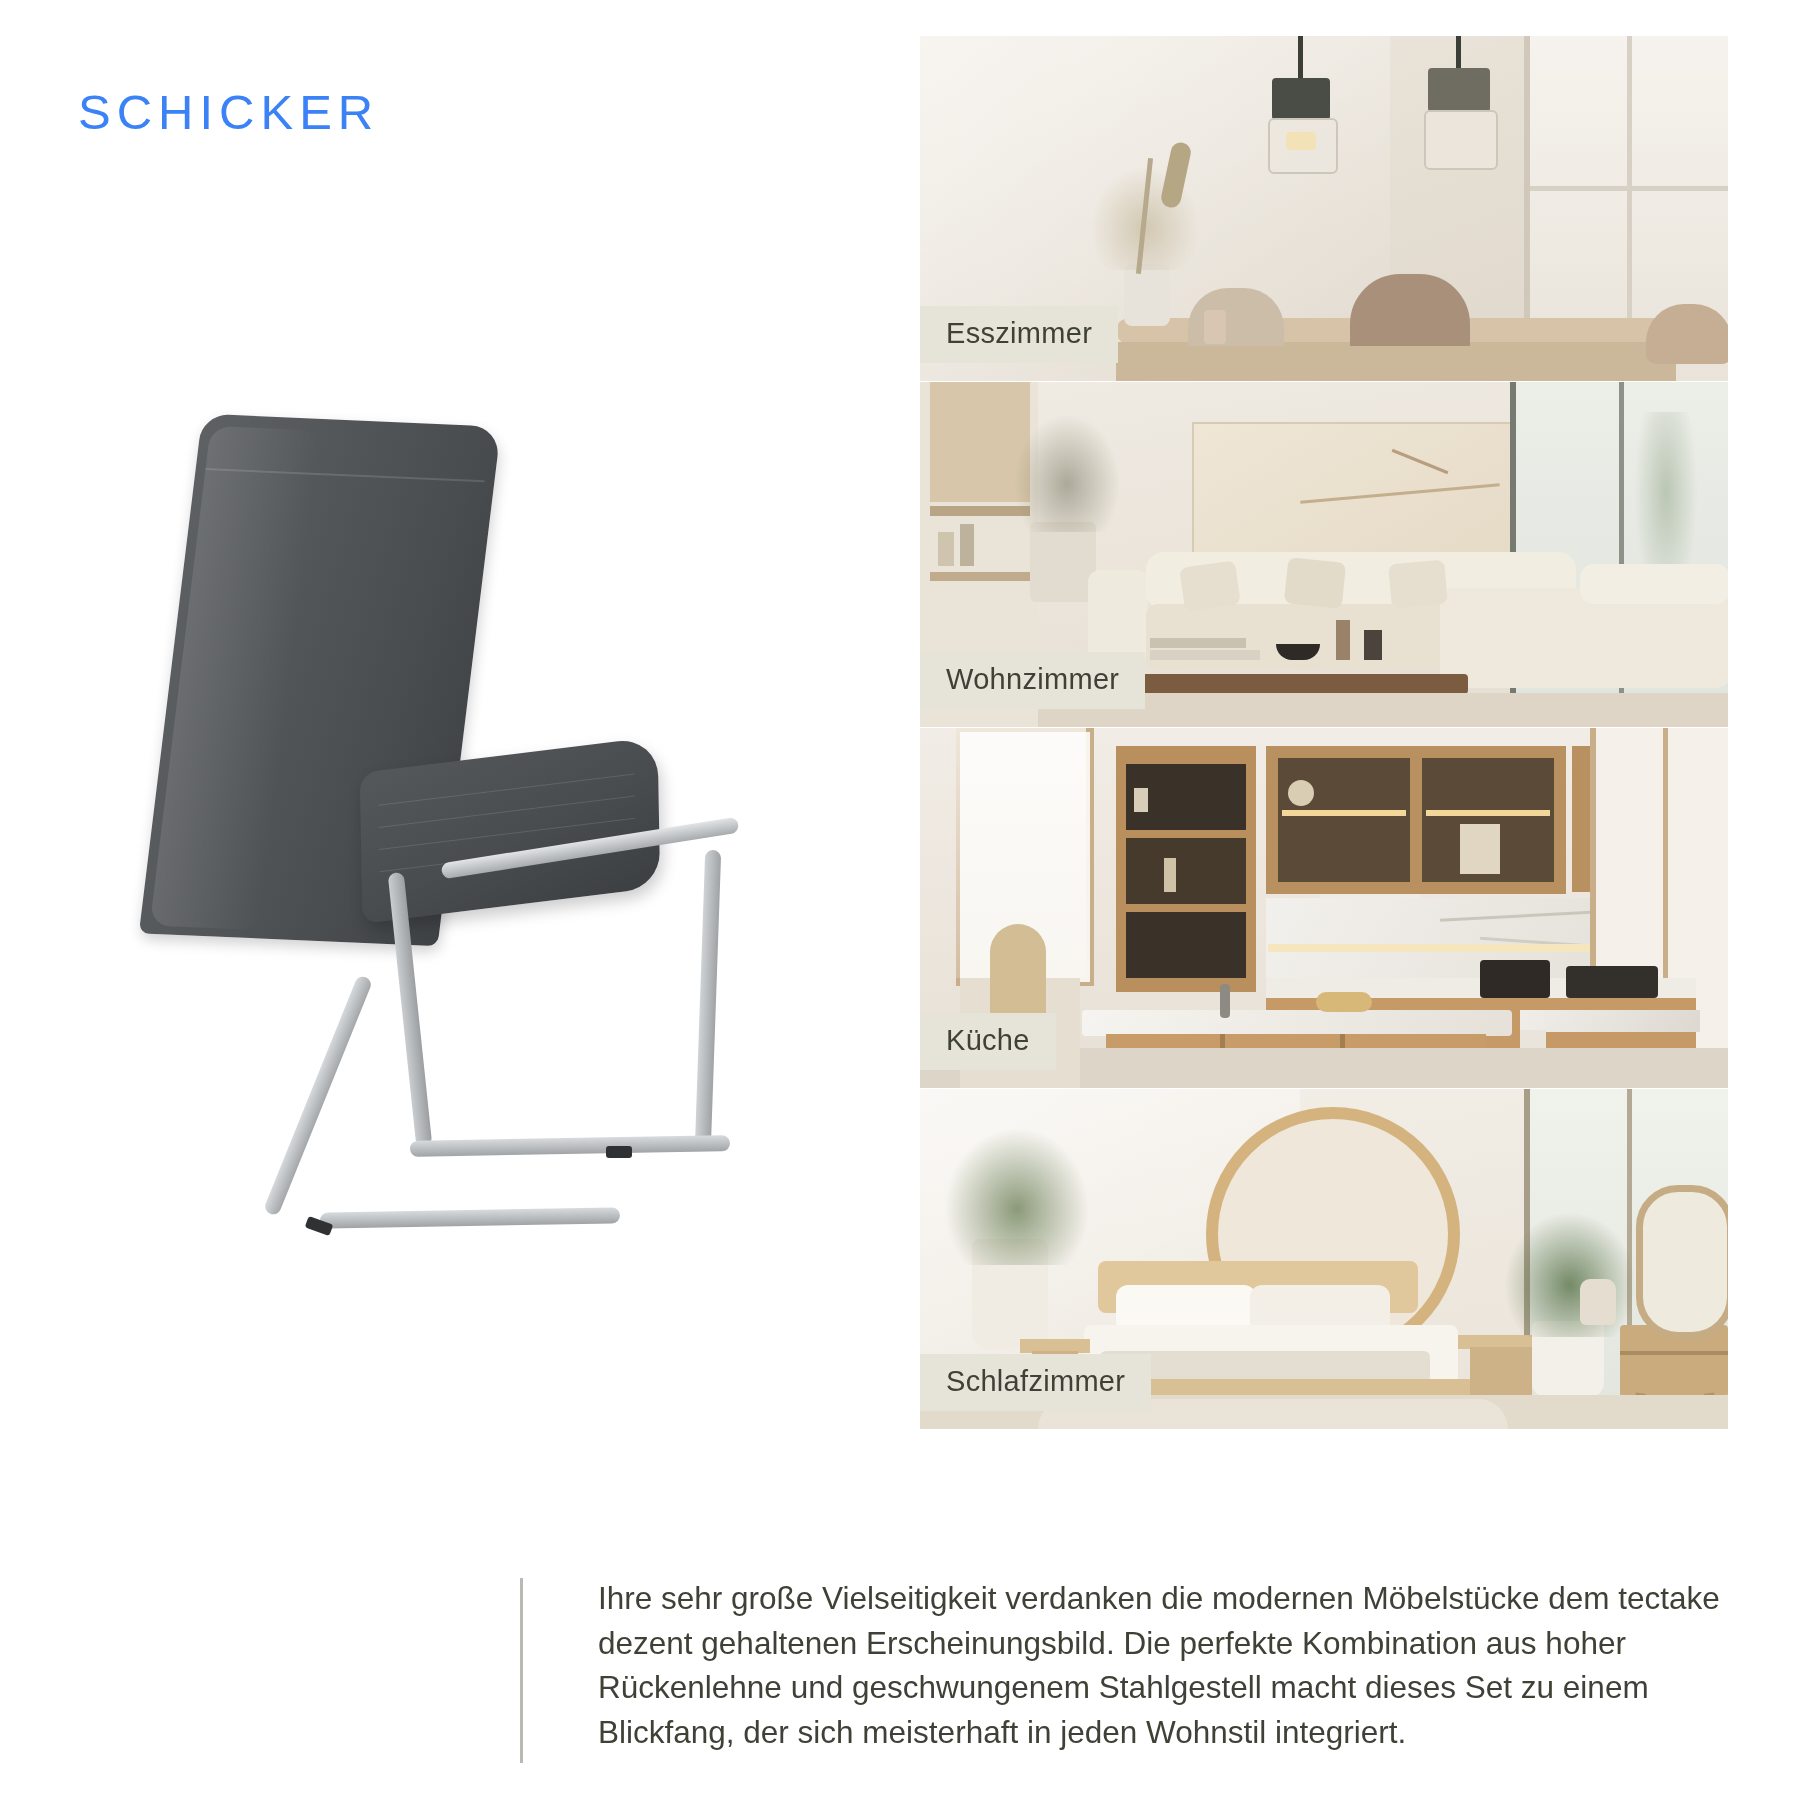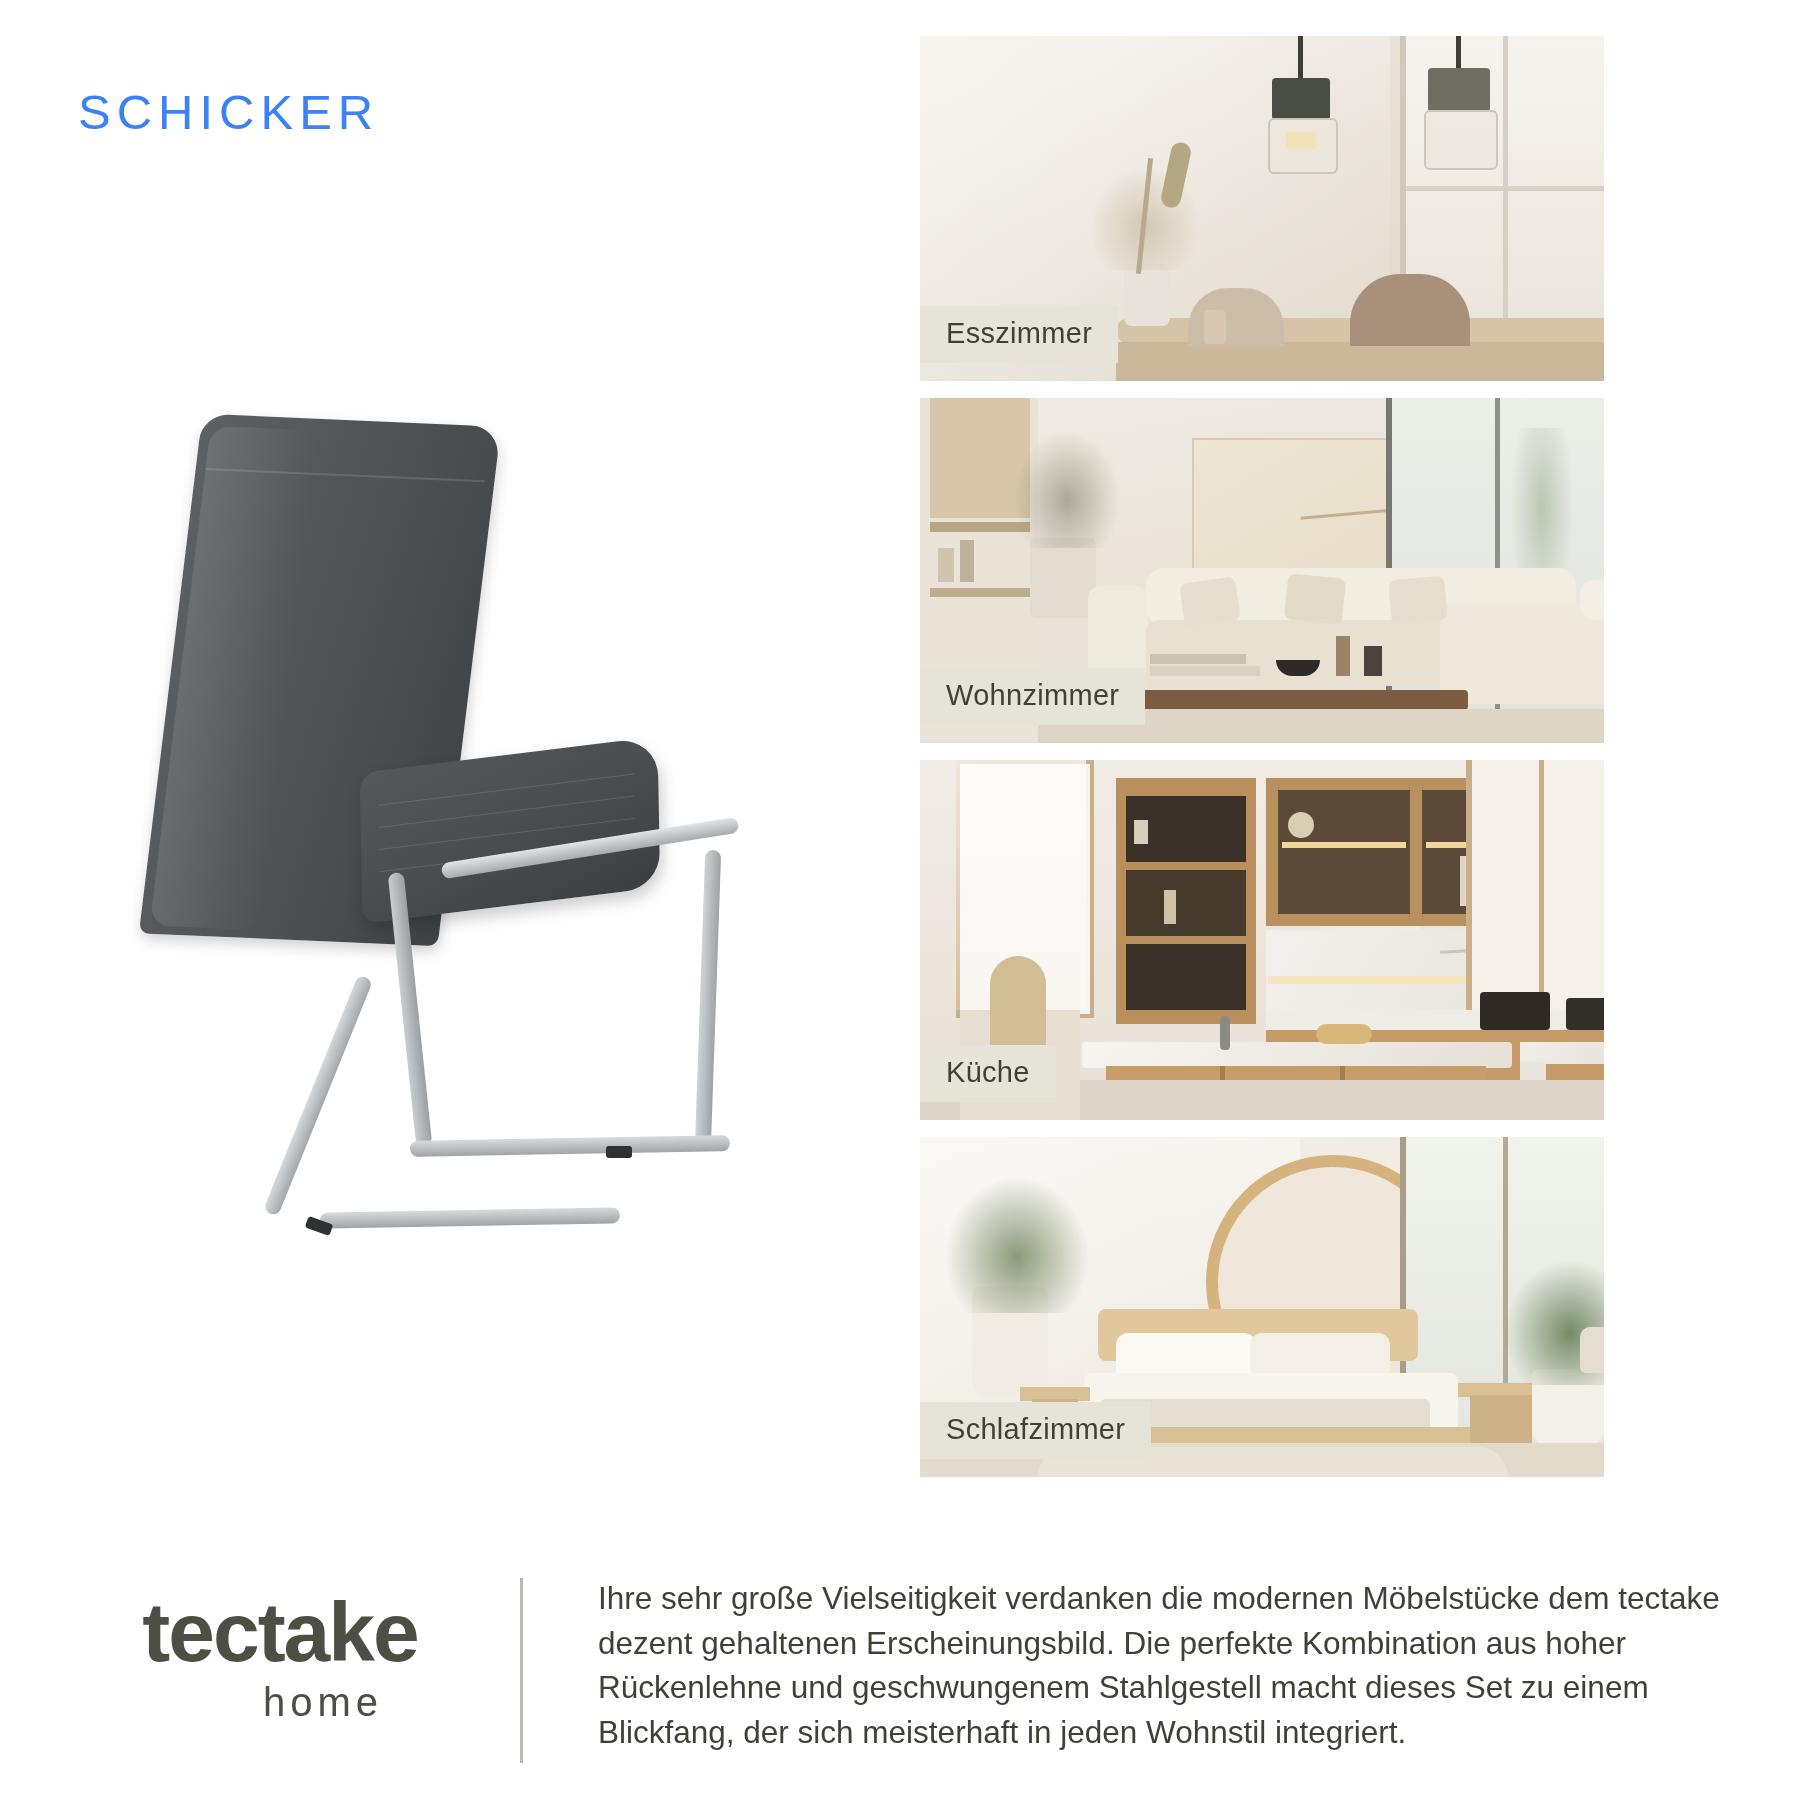--- a/index.html
+++ b/index.html
@@ -167,22 +167,22 @@
 
   
   .grid {
     position: absolute;
     left: 920px;
     top: 36px;
     width: 808px;
   }
   .tile {
     position: relative;
-    width: 684px;
-    margin-bottom: 17px;
+    width: 808px;
+    margin-bottom: 1px;
     overflow: hidden;
     background: #efece6;
     text-align: center;
   }
   .tile.dining { height: 345px; }
   .tile.living { height: 345px; }
   .tile.kitchen { height: 360px; }
   .tile.bed { height: 340px; }
 
   .tile .caption {
@@ -448,19 +448,15 @@
       <div class="rect" style="left:660px;top:190px;width:36px;height:46px;background:#e5ded0;border-radius:10px 10px 6px 6px;"></div>
 
       <div class="rect" style="left:0;bottom:0;width:808px;height:34px;background:#e2dacb;"></div>
       <div class="rect" style="left:118px;bottom:0;width:470px;height:30px;background:#eae4d8;border-radius:40px 40px 0 0;"></div>
     </div>
     <div class="caption">Schlafzimmer</div>
   </div>
 </div>
 
 <div class="footer">
-  <div class="logo">
-    <div class="word">tectake</div>
-    <div class="sub">home</div>
-  </div>
   <div class="divider"></div>
   <div class="body-copy">Ihre sehr große Vielseitigkeit verdanken die modernen Möbelstücke dem tectake dezent gehaltenen Erscheinungsbild. Die perfekte Kombination aus hoher Rückenlehne und geschwungenem Stahlgestell macht dieses Set zu einem Blickfang, der sich meisterhaft in jeden Wohnstil integriert.</div>
 </div>
 
 </body></html>

